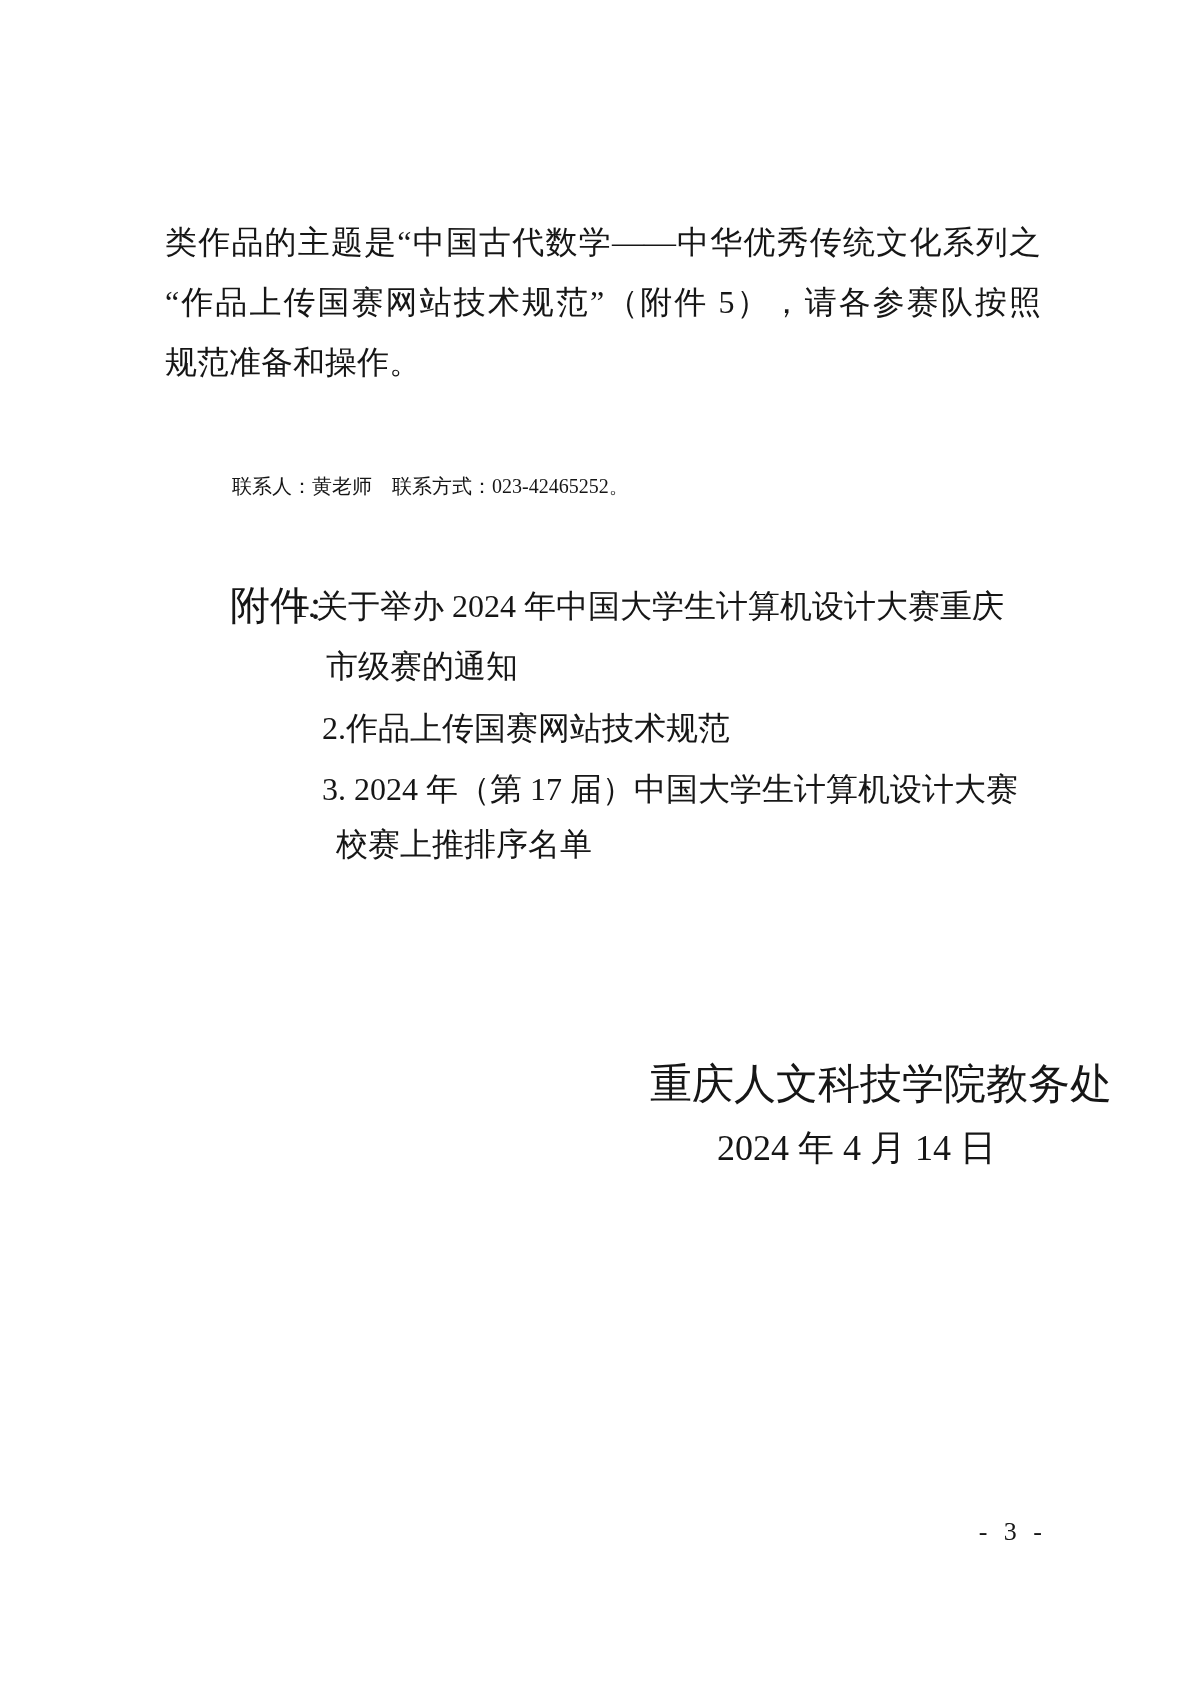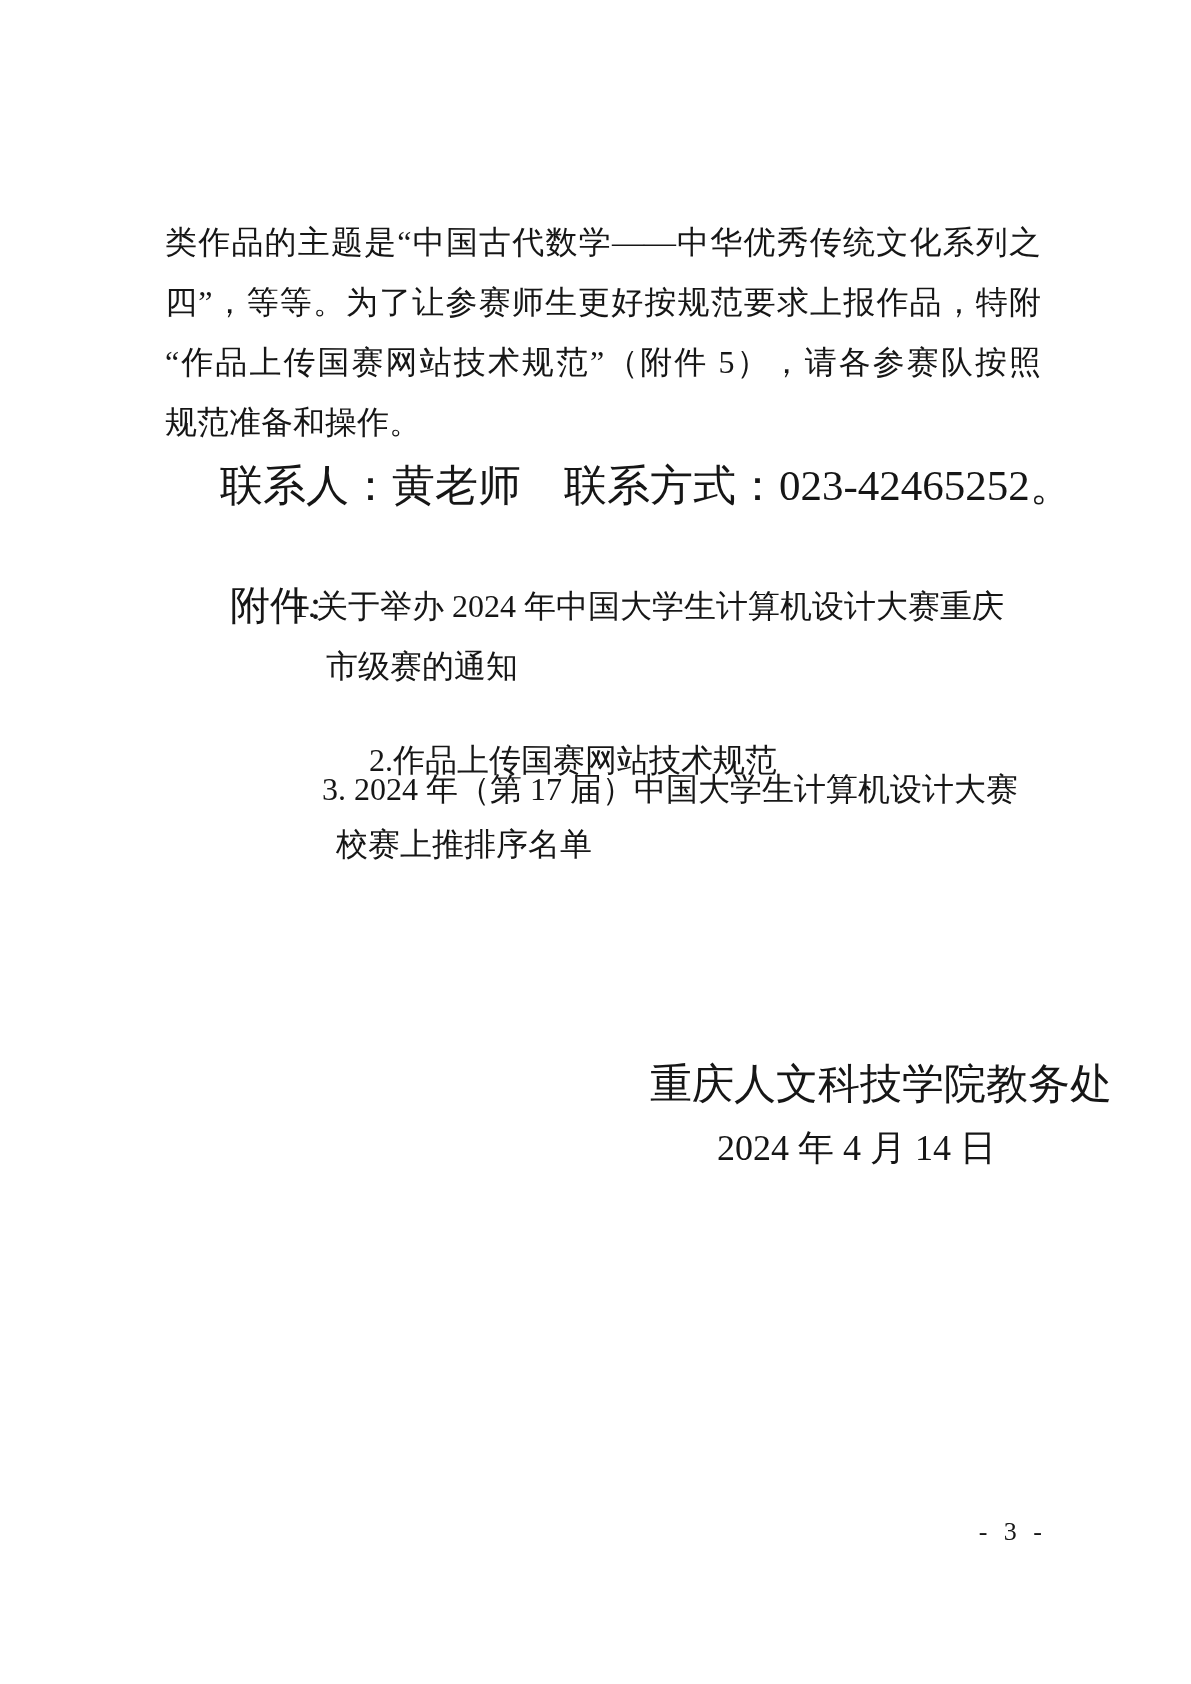--- a/index.html
+++ b/index.html
@@ -28,23 +28,23 @@
     white-space: nowrap;
   }
   .para-line.just {
     white-space: normal;
     text-align: justify;
     text-align-last: justify;
     text-justify: inter-character;
   }
   .contact {
     position: absolute;
-    left: 220px;
+    left: 232px;
     top: 456px;
-    font-size: 43px;
+    font-size: 20px;
     line-height: 60px;
     white-space: nowrap;
   }
   .attach-label {
     position: absolute;
     left: 230px;
     top: 576px;
     font-size: 40px;
     line-height: 60px;
     white-space: nowrap;
@@ -80,33 +80,32 @@
     letter-spacing: 5px;
     white-space: nowrap;
   }
 </style>
 </head>
 <body>
 
 <div class="page">
   <div class="paragraph" id="paragraph">
       <div class="para-line just">类作品的主题是“中国古代数学——中华优秀传统文化系列之</div>
-      <div class="para-line just">四”，等等。为了让参赛师生更好按规范要求上报作品，特附</div>
       <div class="para-line just">“作品上传国赛网站技术规范”（附件 5），请各参赛队按照</div>
       <div class="para-line">规范准备和操作。</div>
     </div>
 
   <div class="contact">联系人：黄老师　联系方式：023-42465252。</div>
 
   <div class="attach-label">附件:</div>
 
   <div id="attachments">
       <div class="attach-line" style="left: 292px; top: 576px;">1.关于举办 2024 年中国大学生计算机设计大赛重庆</div>
       <div class="attach-line" style="left: 326px; top: 636px;">市级赛的通知</div>
-      <div class="attach-line" style="left: 322px; top: 730px; margin-left: 47px;">2.作品上传国赛网站技术规范</div>
+      <div class="attach-line" style="left: 322px; top: 698px;">2.作品上传国赛网站技术规范</div>
       <div class="attach-line" style="left: 322px; top: 759px; text-align: right;">3. 2024 年（第 17 届）中国大学生计算机设计大赛</div>
       <div class="attach-line" style="left: 336px; top: 814px;">校赛上推排序名单</div>
     </div>
 
   <div class="sig-org">重庆人文科技学院教务处</div>
 
   <div class="sig-date">2024 年 4 月 14 日</div>
 
   <div class="page-num">- 3 -</div>
 </div>

